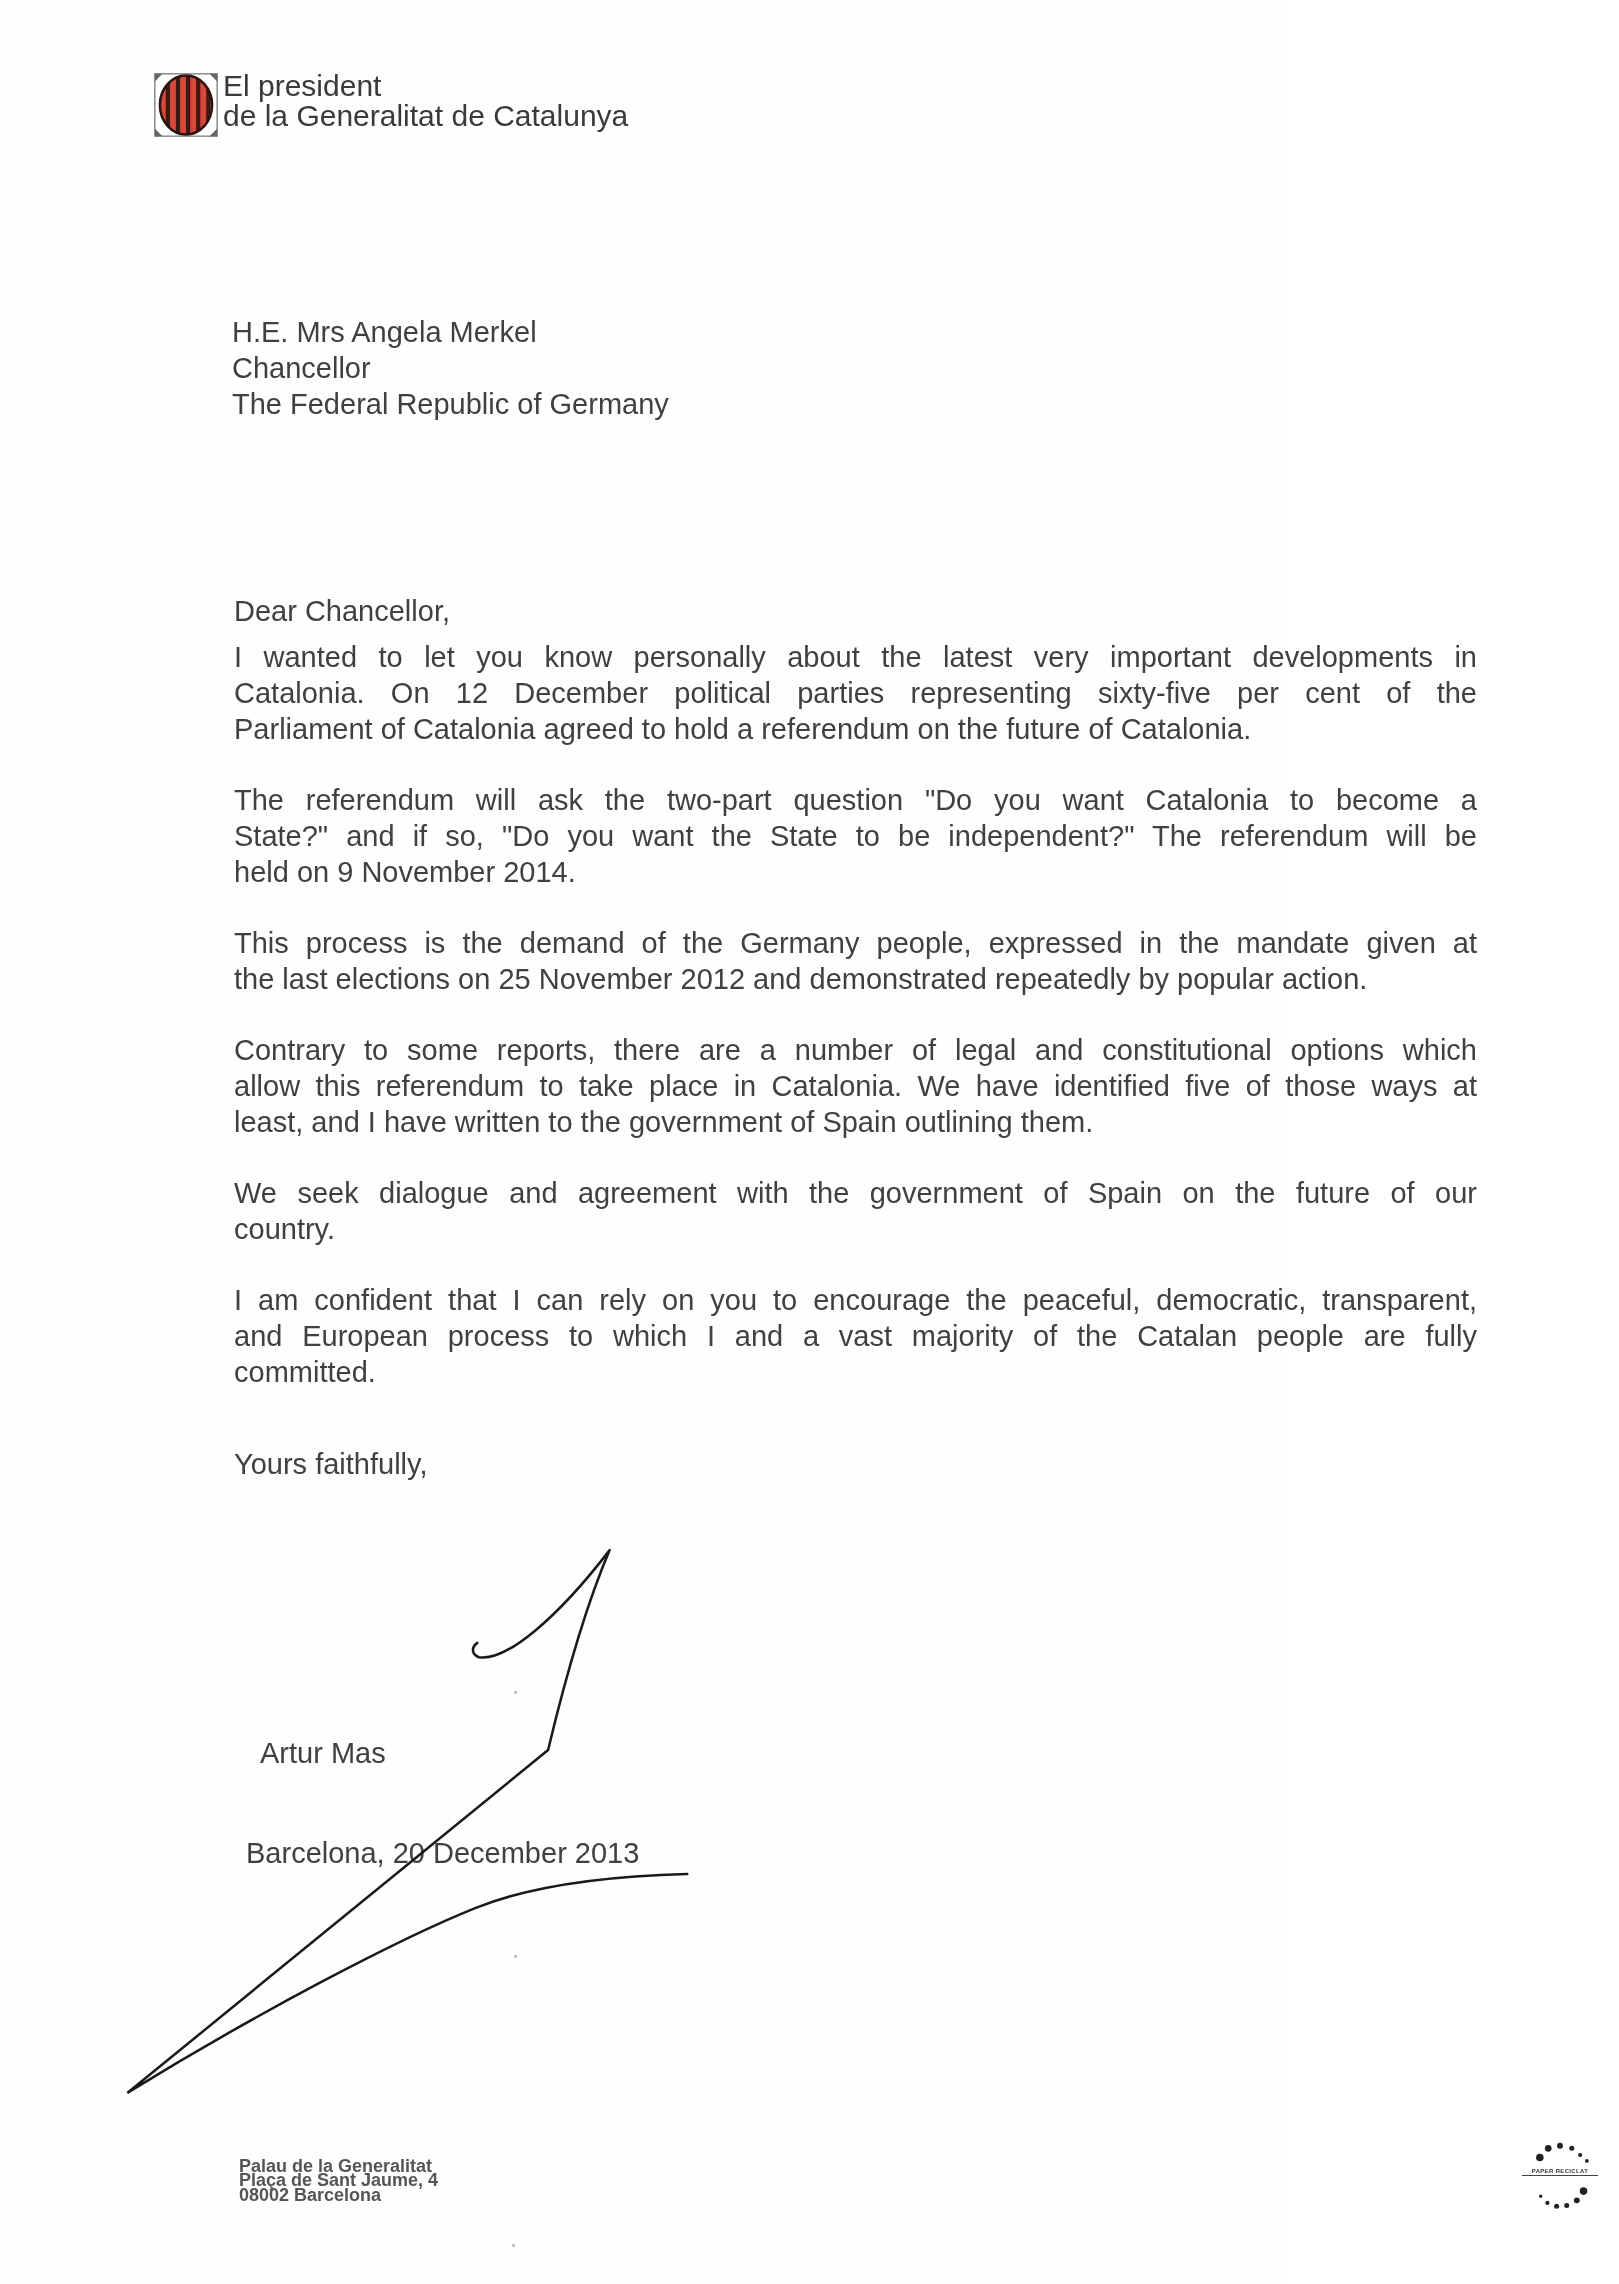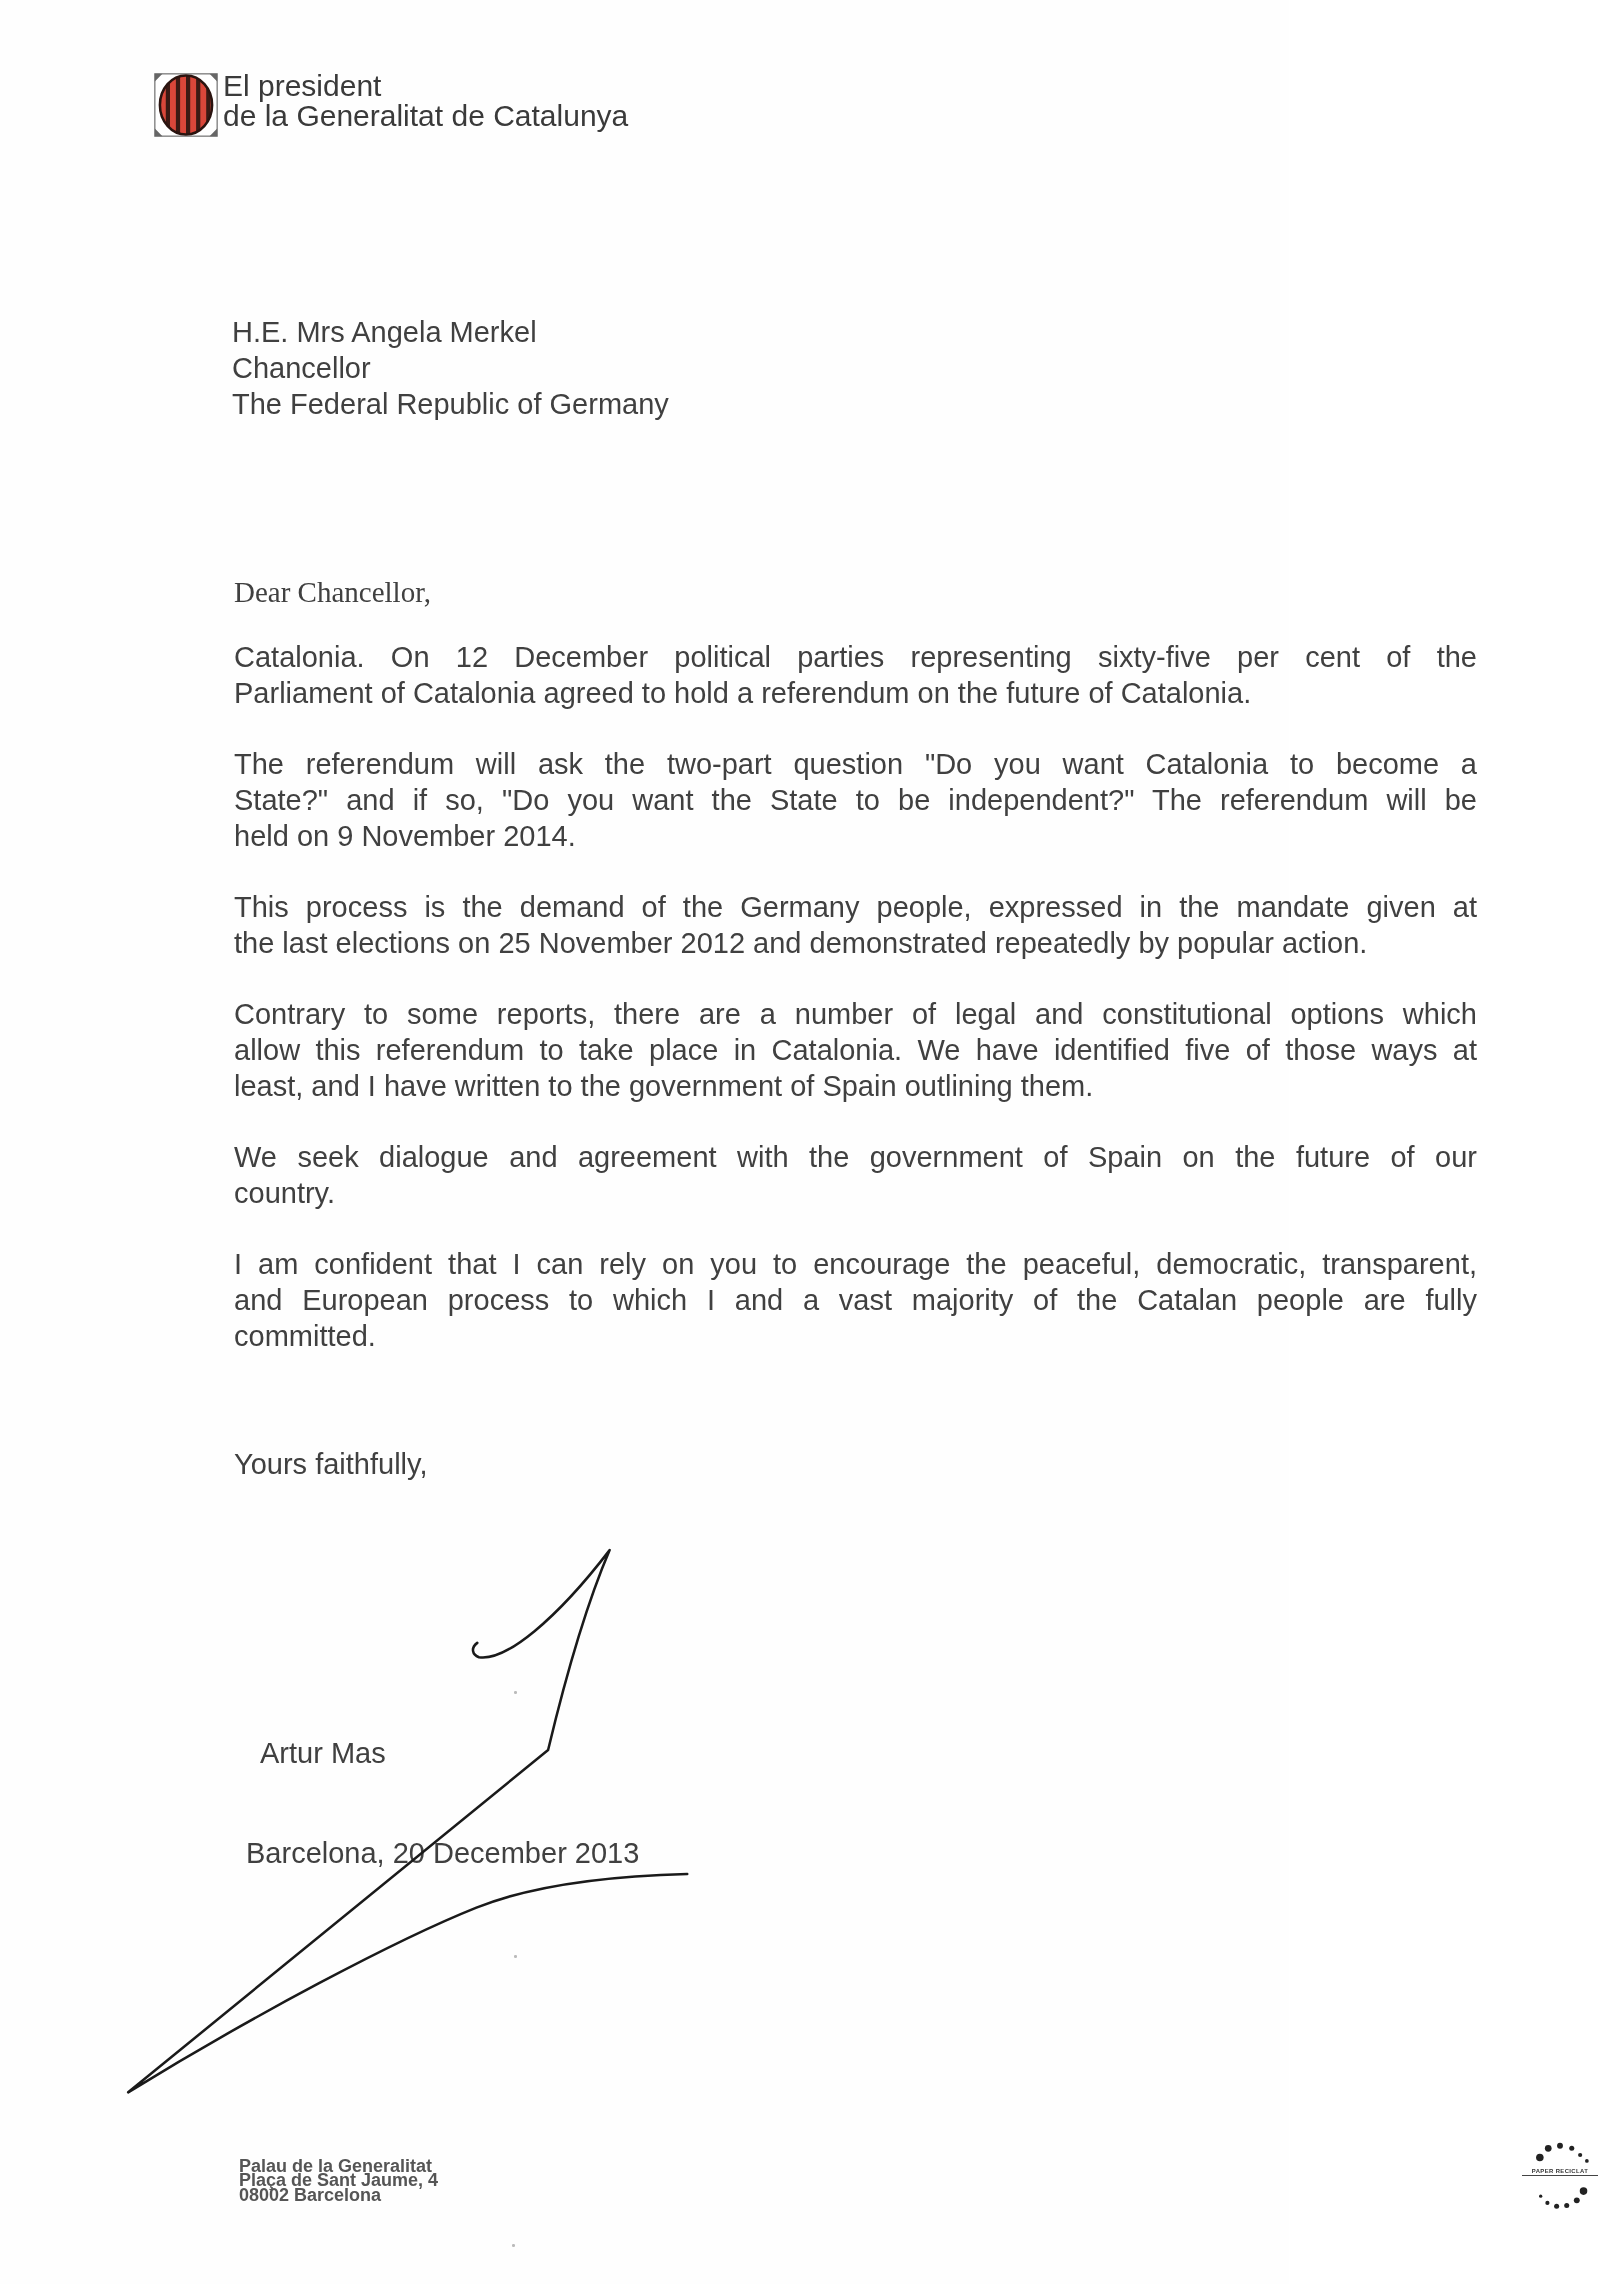--- a/index.html
+++ b/index.html
@@ -11,21 +11,21 @@
   .logo { position: absolute; left: 0; top: 0; width: 64px; height: 64px; }
   .lh-text { position: absolute; left: 69px; top: -1.7px; white-space: nowrap;
     font-family: "Liberation Sans", sans-serif; font-size: 30px; line-height: 30px; color: #3a3a3a; }
   .lh-text div { margin: 0; }
 
   
   .text { font-family: "Liberation Sans", sans-serif; color: #404040; font-size: 29px; line-height: 36px; }
   .addr { position: absolute; left: 232px; top: 314px; }
   .addr div { white-space: nowrap; }
 
-  .greeting { position: absolute; left: 234px; top: 574px; white-space: nowrap; font-family: Liberation Serif, serif; }
+  .greeting { position: absolute; left: 234px; top: 593px; white-space: nowrap; }
 
   .body { position: absolute; left: 234px; top: 639px; width: 1243px; }
   .para { text-align: justify; margin: 0 0 35px 0; text-justify: inter-word; }
   .para .ln { display: block; text-align: justify; text-align-last: justify; white-space: nowrap; }
   .para .ln.last { text-align-last: left; }
 
   .closing { position: absolute; left: 234px; top: 1446px; white-space: nowrap; }
   .signer { position: absolute; left: 236px; top: 1735px; white-space: nowrap; margin-left: 24px; }
   .place-date { position: absolute; left: 246px; top: 1807px; white-space: nowrap; margin-top: 28px; }
 
@@ -76,20 +76,21 @@
   <div class="addr text">
     <div>H.E. Mrs Angela Merkel</div>
     <div>Chancellor</div>
     <div>The Federal Republic of Germany</div>
   </div>
 
   <div class="greeting text">Dear Chancellor,</div>
 
   <div class="body text">
     <div class="para">
+      <span class="ln">I wanted to let you know personally about the latest very important developments in</span>
       <span class="ln">Catalonia. On 12 December political parties representing sixty-five per cent of the</span>
       <span class="ln last">Parliament of Catalonia agreed to hold a referendum on the future of Catalonia.</span>
     </div>
     <div class="para">
       <span class="ln">The referendum will ask the two-part question "Do you want Catalonia to become a</span>
       <span class="ln">State?" and if so, "Do you want the State to be independent?"  The referendum will be</span>
       <span class="ln last">held on 9 November 2014.</span>
     </div>
     <div class="para">
       <span class="ln">This process is the demand of the Germany people, expressed in the mandate given at</span>

